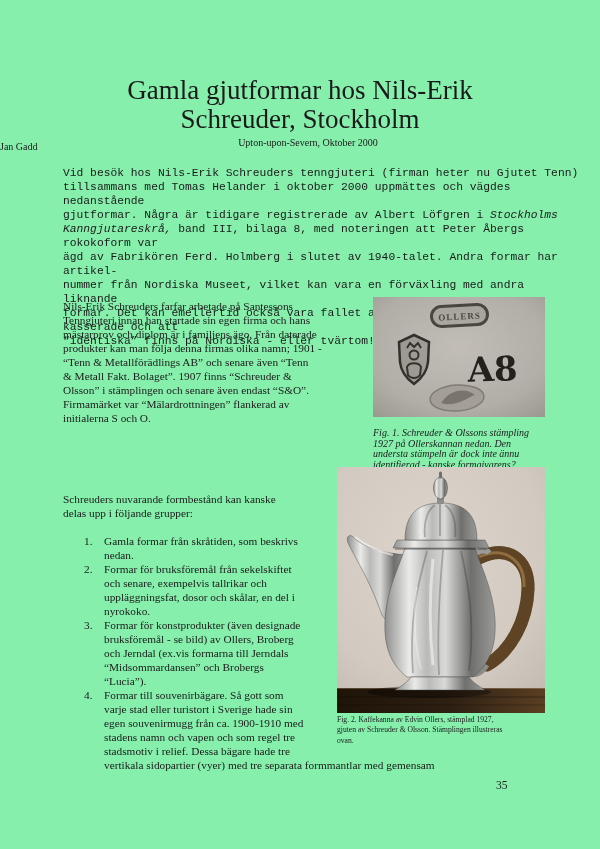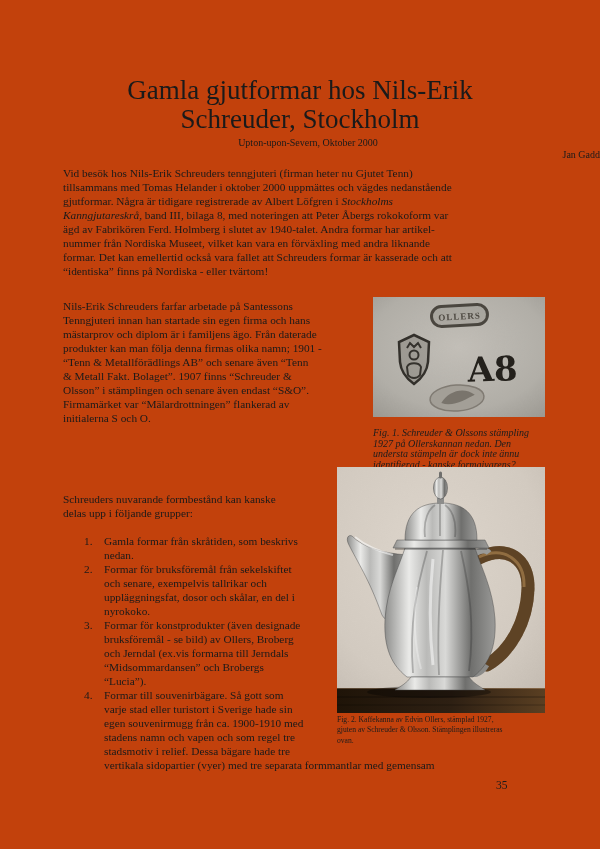--- a/index.html
+++ b/index.html
@@ -1,29 +1,29 @@
 <!DOCTYPE html>
 <html><head>
 <meta charset="utf-8">
 <style>
   html,body{margin:0;padding:0;background:#888;}
   .page{
     position:relative;width:600px;height:849px;margin:0 auto;
-    background:#c2410c;overflow:hidden;
+    background:#86efac;overflow:hidden;
     font-family:"Liberation Serif","DejaVu Serif",serif;color:#1a1a1a;
   }
   .pre{white-space:pre-line;}
   .title{
     position:absolute;top:76px;left:0;right:0;text-align:center;
     font-size:27px;line-height:29px;font-weight:400;margin:0;
   }
   .subtitle{position:absolute;top:137px;left:16px;right:0;text-align:center;font-size:10px;line-height:11px;}
-  .author{position:absolute;top:149px;left:0;right:0;text-align:right;font-size:10px;line-height:11px;padding-left:32px;}
+  .author{position:absolute;top:141px;left:0;right:0;text-align:left;font-size:10px;line-height:11px;}
   .body-text{font-size:11.3px;line-height:14px;}
-  .p1{position:absolute;left:63px;top:166px;width:520px;}
+  .p1{position:absolute;left:63px;top:166px;width:520px;font-family:Liberation Mono, monospace;}
   .p2{position:absolute;left:63px;top:299px;width:330px;}
   .p3{position:absolute;left:63px;top:437px;width:330px;}
   .p4{position:absolute;left:63px;top:492px;width:330px;}
   .mold-list{position:absolute;left:104px;top:534px;width:442px;}
   .list-item{position:relative;margin:0;}
   .list-num{position:absolute;left:-20px;top:0;}
   figure{margin:0;padding:0;}
   .fig1{position:absolute;left:373px;top:297px;width:172px;}
   .fig2{position:absolute;left:337px;top:467px;width:252px;}
   .caption{font-size:10px;line-height:10.6px;color:#1c1c1c;margin-top:11px;font-style:italic;}

